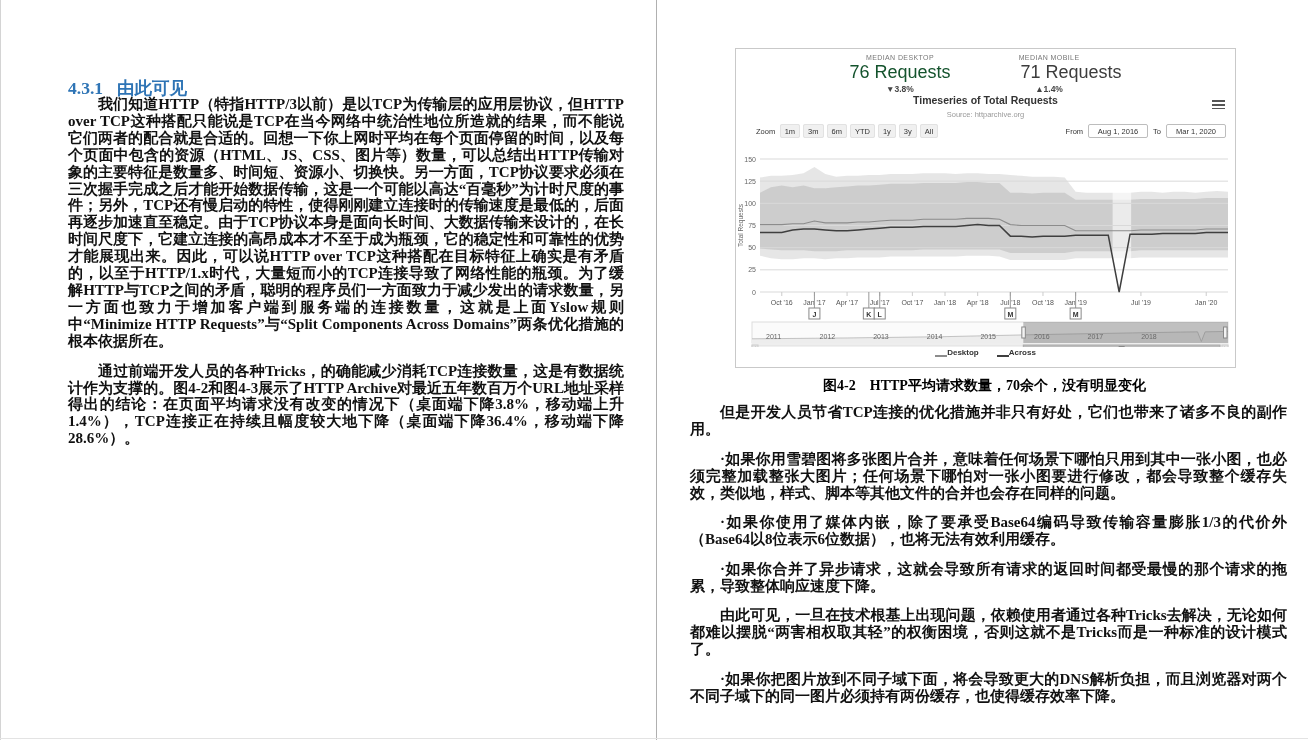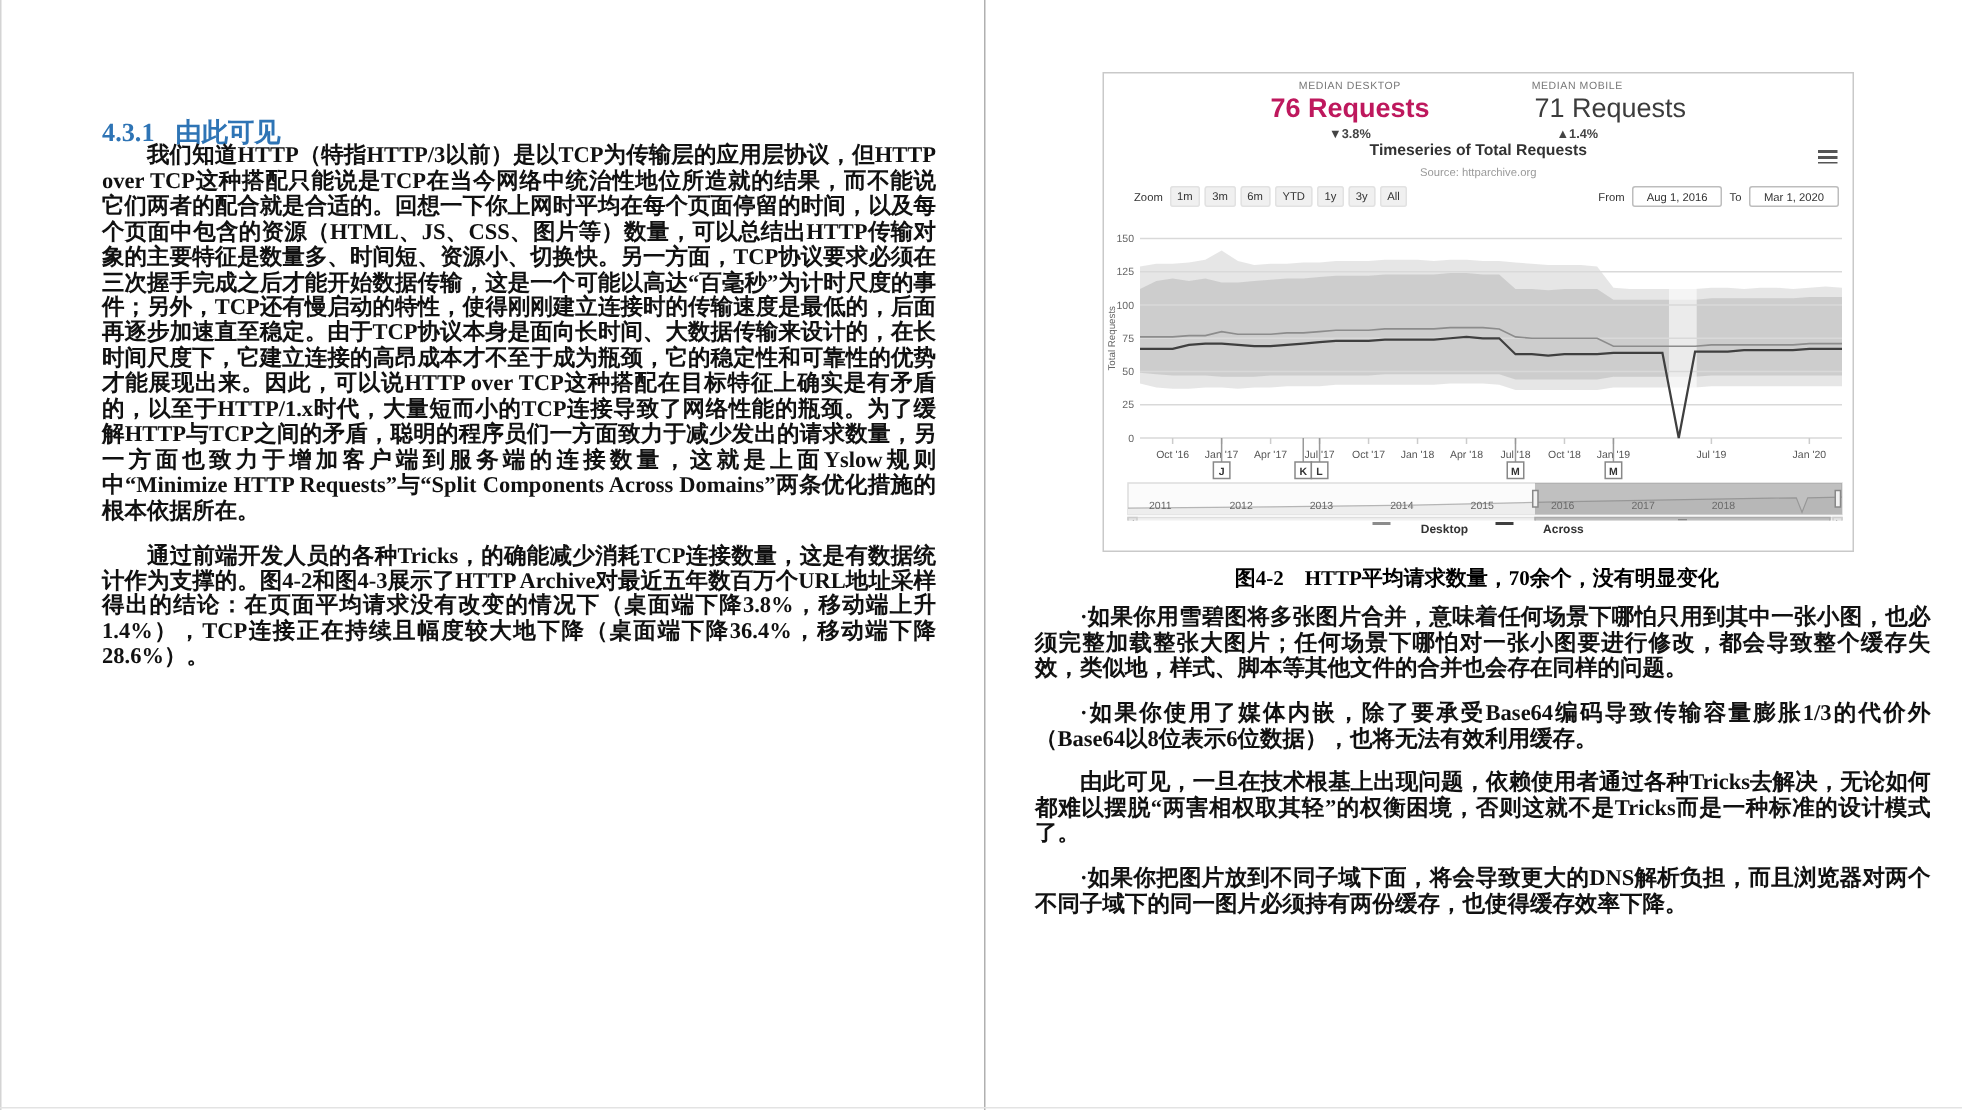--- a/index.html
+++ b/index.html
@@ -20,36 +20,36 @@
   .rparas .para{line-height:17px;margin:0 0 12.5px 0;}
   .caption{position:absolute;left:735px;top:377px;width:499px;text-align:center;font-size:14px;font-weight:bold;color:#000;}
 
   
   .card{position:absolute;left:735px;top:48px;width:499px;height:318px;border:1px solid #c9c9c9;background:#fff;
         font-family:"Liberation Sans","DejaVu Sans",sans-serif;}
   .kpis{position:absolute;top:5px;left:0;width:100%;display:flex;justify-content:center;gap:26px;}
   .kpi{text-align:center;}
   .kpi .lab{font-size:7px;letter-spacing:.4px;color:#777;}
   .kpi .val{font-size:18px;margin-top:1px;}
-  .kpi.desktop .val{color:#be185d;font-weight:bold;}
+  .kpi.desktop .val{color:#14532d;}
   .kpi.mobile .val{color:#3c3c3c;margin-left:44px;}
   .kpi .delta{font-size:8.5px;font-weight:bold;color:#444;margin-top:1px;}
   .ctitle{position:absolute;top:45px;width:100%;text-align:center;font-size:10.5px;font-weight:bold;color:#333;}
   .csub{position:absolute;top:61px;width:100%;text-align:center;font-size:7.5px;color:#999;}
   .burger{position:absolute;right:10px;top:49px;width:13px;cursor:pointer;}
   .burger div{height:1.8px;background:#555;margin:2px 0;}
   .toolbar{position:absolute;top:74px;left:20px;right:6px;height:16px;font-size:7.5px;color:#333;display:flex;align-items:center;}
   .zoomlbl{margin-right:3px;}
   .zbtn{background:#f0f0f0;border:1px solid #e2e2e2;border-radius:2px;padding:1.5px 4px;margin:0 1.5px;cursor:pointer;color:#333;}
   .spacer{flex:1;}
   .rlabel{margin:0 2px;color:#333;}
   .rangein{width:58px;height:12px;border:1px solid #bdbdbd;border-radius:2px;font-size:7.5px;text-align:center;color:#333;margin:0 3px;padding:0;font-family:"Liberation Sans","DejaVu Sans",sans-serif;background:#fff;}
   svg.plot{position:absolute;left:0;top:96px;}
   .legend{position:absolute;top:299px;width:100%;display:flex;justify-content:center;gap:18px;font-size:8px;font-weight:bold;color:#333;}
-  .legitem{display:flex;align-items:flex-start;gap:20px;cursor:pointer;}
+  .legitem{display:flex;align-items:flex-end;gap:0;cursor:pointer;}
   .dash{width:12px;height:2px;display:inline-block;}
 </style>
 </head>
 <body>
 
 <div class="canvas">
   <div class="edge-left"></div>
   <div class="divider"></div>
   <div class="edge-bottom"></div>
 
@@ -179,18 +179,20 @@
         </div>
         <div class="legitem">
           <span class="dash" style="background: rgb(63, 63, 63);"></span>
           <span>Across</span>
         </div>
       </div>
   </div>
 
   <div class="caption">图4-2　HTTP平均请求数量，70余个，没有明显变化</div>
   <div class="rparas" id="rightParas">
+      <div class="para">但是开发人员节省TCP连接的优化措施并非只有好处，它们也带来了诸多不良的副作用。</div>
       <div class="para">·如果你用雪碧图将多张图片合并，意味着任何场景下哪怕只用到其中一张小图，也必须完整加载整张大图片；任何场景下哪怕对一张小图要进行修改，都会导致整个缓存失效，类似地，样式、脚本等其他文件的合并也会存在同样的问题。</div>
       <div class="para">·如果你使用了媒体内嵌，除了要承受Base64编码导致传输容量膨胀1/3的代价外（Base64以8位表示6位数据），也将无法有效利用缓存。</div>
+      <div class="para">·如果你合并了异步请求，这就会导致所有请求的返回时间都受最慢的那个请求的拖累，导致整体响应速度下降。</div>
       <div class="para">由此可见，一旦在技术根基上出现问题，依赖使用者通过各种Tricks去解决，无论如何都难以摆脱“两害相权取其轻”的权衡困境，否则这就不是Tricks而是一种标准的设计模式了。</div>
       <div class="para">·如果你把图片放到不同子域下面，将会导致更大的DNS解析负担，而且浏览器对两个不同子域下的同一图片必须持有两份缓存，也使得缓存效率下降。</div>
     </div>
 </div>
 
 </body></html>

